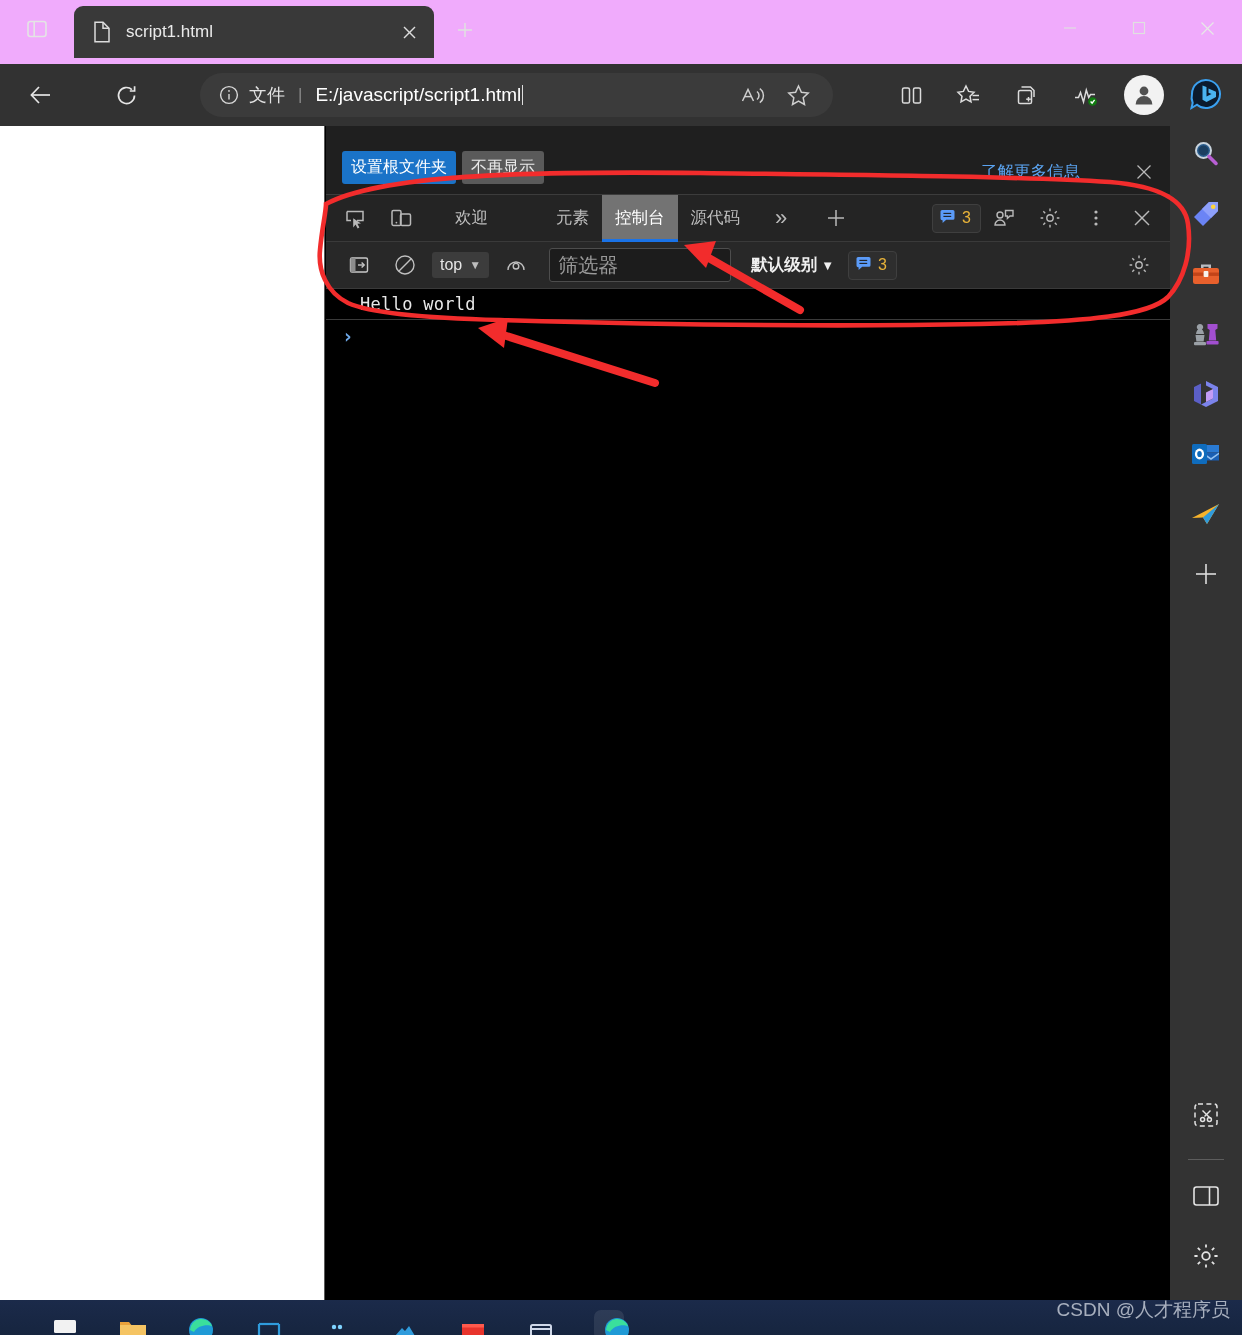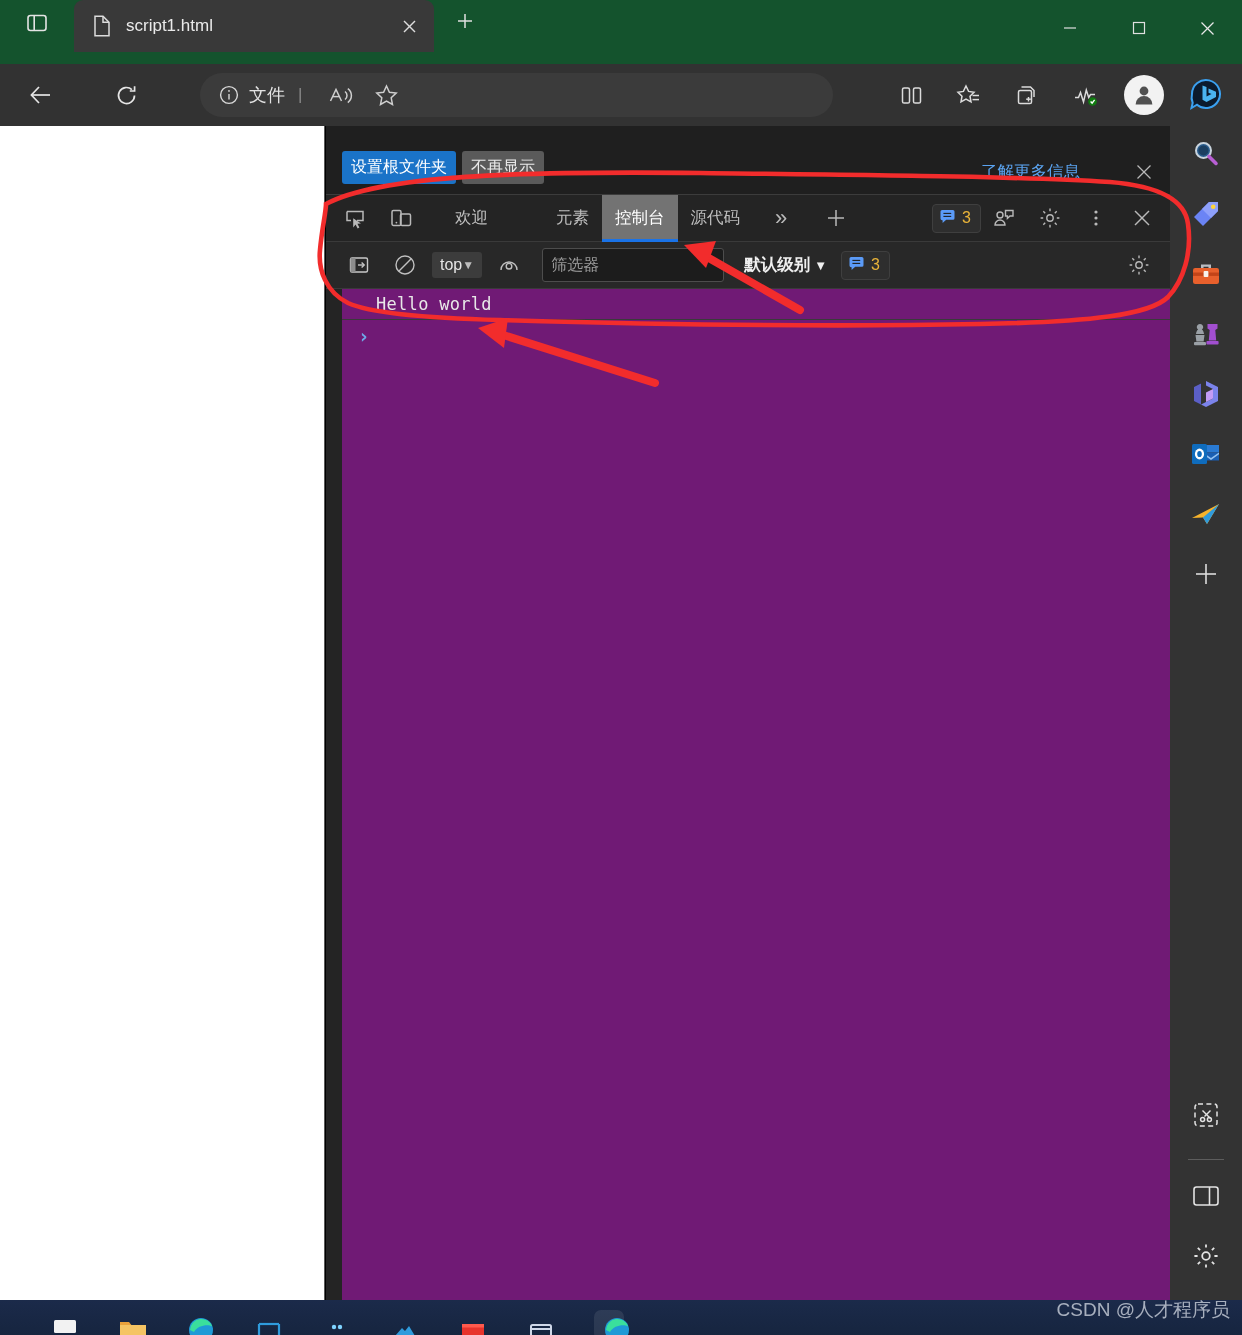--- a/index.html
+++ b/index.html
@@ -15,22 +15,22 @@
   .browser {
     position: absolute; left: 0; top: 0;
     width: 1242px; height: 1300px;
     background: #202020;
   }
 
   
   .tabstrip {
     position: relative;
     height: 64px;
-    background: #14532d;
-    display: flex; align-items: flex-start;
+    background: #f0abfc;
+    display: flex; align-items: center;
   }
   .tabs-btn {
     width: 46px; height: 46px; margin-left: 14px; margin-bottom: 6px;
     display: flex; align-items: center; justify-content: center;
     border-radius: 6px;
   }
   .tab {
     position: relative;
     margin-left: 14px; margin-bottom: 0;
     height: 52px; width: 360px;
@@ -196,45 +196,44 @@
 
   
   .dt-filterbar {
     height: 47px;
     background: #282828;
     display: flex; align-items: center;
     border-bottom: 1px solid #3a3a3a;
     padding: 0 8px 0 10px;
   }
   .ctx-select {
-    display: flex; align-items: center; 
+    display: flex; align-items: center; gap: 7px;
     background: #3c3c3c; border-radius: 3px;
     padding: 4px 8px; color: #e6e6e6; font-size: 16px;
     margin: 0 4px; flex: 0 0 auto; cursor: pointer;
   }
   .filter-input {
     flex: 0 0 auto; width: 182px; height: 34px;
     background: #1c1c1c; border: 1px solid #4d4d4d; border-radius: 3px;
-    color: #d0d0d0; font-size: 16px;
+    color: #d0d0d0; font-size: 20px;
     padding: 0 8px; margin: 0 10px; font-family: inherit;
     outline: none;
   }
   .filter-input::placeholder { color: #9a9a9a; }
   .levels {
     display: flex; align-items: center; gap: 4px;
     color: #f0f0f0; font-size: 16.5px; font-weight: bold;
     margin-left: 10px; flex: 0 0 auto; cursor: pointer;
   }
 
   
   .console-area {
-    flex: 1 1 auto; background: #701a75;
+    flex: 1 1 auto; background: #000000;
     overflow: hidden;
     font-family: "DejaVu Sans Mono", "Liberation Mono", monospace;
-    margin-left: 16px;
   }
   .log-row {
     padding: 5px 0 5px 34px;
     border-bottom: 1px solid #3a3a3a;
     color: #e8e8e8; font-size: 17px;
     letter-spacing: 0.3px;
   }
   .prompt-row {
     display: flex; align-items: center;
     padding: 4px 0 4px 16px; height: 32px;
@@ -355,20 +354,21 @@
       <div class="omnibox">
         <span class="omni-info">
           <svg width="22" height="22" viewBox="0 0 22 22" fill="none" stroke="#d8d8d8" stroke-width="1.4">
             <circle cx="11" cy="11" r="8.4"></circle>
               <line x1="11" y1="10" x2="11" y2="15.4"></line>
               <circle cx="11" cy="6.9" r="0.9" fill="#d8d8d8" stroke="none"></circle>
           </svg>
         </span>
         <span class="omni-scheme">文件</span>
         <span class="omni-sep">|</span>
+        <span class="omni-url">E:/javascript/script1.html</span>
         <span class="omni-right">
           <span class="navicon">
             <svg width="25" height="23" viewBox="0 0 25 23" fill="none" stroke="#cfcfcf" stroke-width="1.5">
               <path d="M2.5 17 L8 5.5 L13.5 17"></path>
                 <line x1="4.8" y1="12.6" x2="11.2" y2="12.6"></line>
               <path d="M17 7.5a5 5 0 0 1 0 8"></path>
                 <path d="M19.8 4.6a8.6 8.6 0 0 1 0 14"></path>
             </svg>
           </span>
           <span class="navicon">

